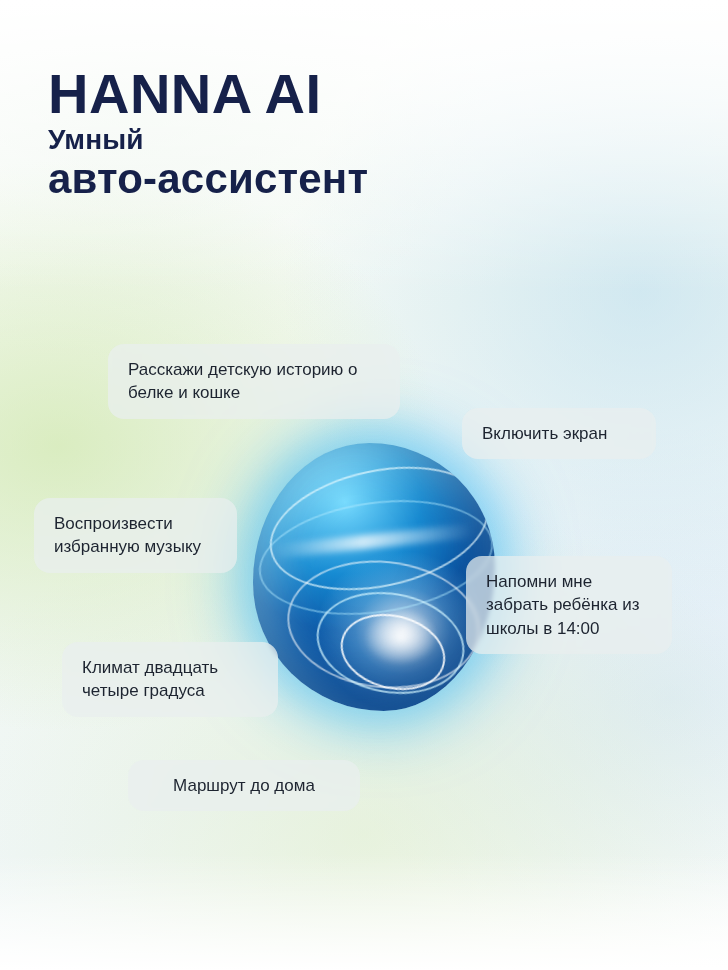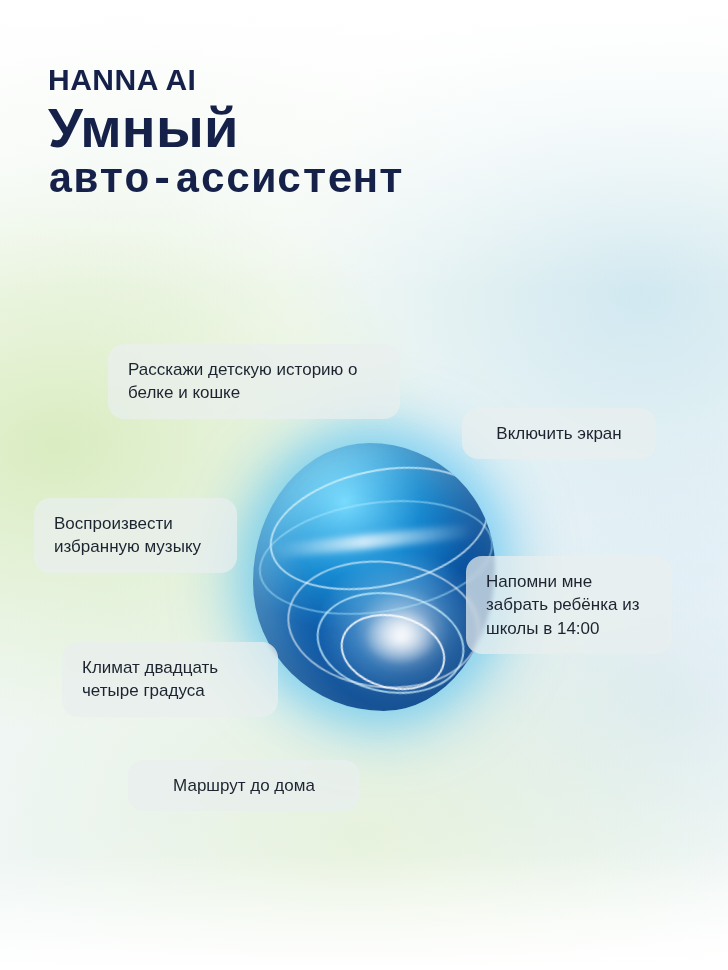--- a/index.html
+++ b/index.html
@@ -42,34 +42,33 @@
   .headline {
     position: absolute;
     left: 48px;
     top: 64px;
     color: #16214a;
     font-weight: 700;
     letter-spacing: 0.2px;
     line-height: 1.06;
   }
   .headline .brand {
-    font-size: 30px;
+    font-size: 56px;
     letter-spacing: 0.5px;
     display: block;
   }
   .headline .line2 {
-    font-size: 56px;
+    font-size: 28px;
     display: block;
     margin-top: 2px;
   }
   .headline .line3 {
     font-size: 42px;
     display: block;
     margin-top: 2px;
-    font-family: Liberation Mono, monospace;
   }
 
   
   .orb-wrap {
     position: absolute;
     left: 245px;
     top: 415px;
     width: 258px;
     height: 320px;
   }
@@ -133,21 +132,21 @@
     border-radius: 16px;
     background: rgba(233, 239, 239, 0.72);
     color: #1d2430;
     font-size: 17px;
     line-height: 1.38;
     padding: 14px 20px;
     box-sizing: border-box;
     backdrop-filter: blur(2px);
   }
   .chip.c-story     { left: 108px; top: 344px; width: 292px; }
-  .chip.c-screen    { left: 462px; top: 408px; width: 194px; text-align: center; }
+  .chip.c-screen    { left: 462px; top: 408px; width: 194px; }
   .chip.c-music     { left: 34px;  top: 498px; width: 203px; }
   .chip.c-remind    { left: 466px; top: 556px; width: 206px; }
   .chip.c-climate   { left: 62px;  top: 642px; width: 216px; }
   .chip.c-route     { left: 128px; top: 760px; width: 232px; text-align: center; }
   .chip.c-places    { left: 430px; top: 736px; width: 226px; }
 </style>
 </head>
 <body>
 
 <div class="poster">

